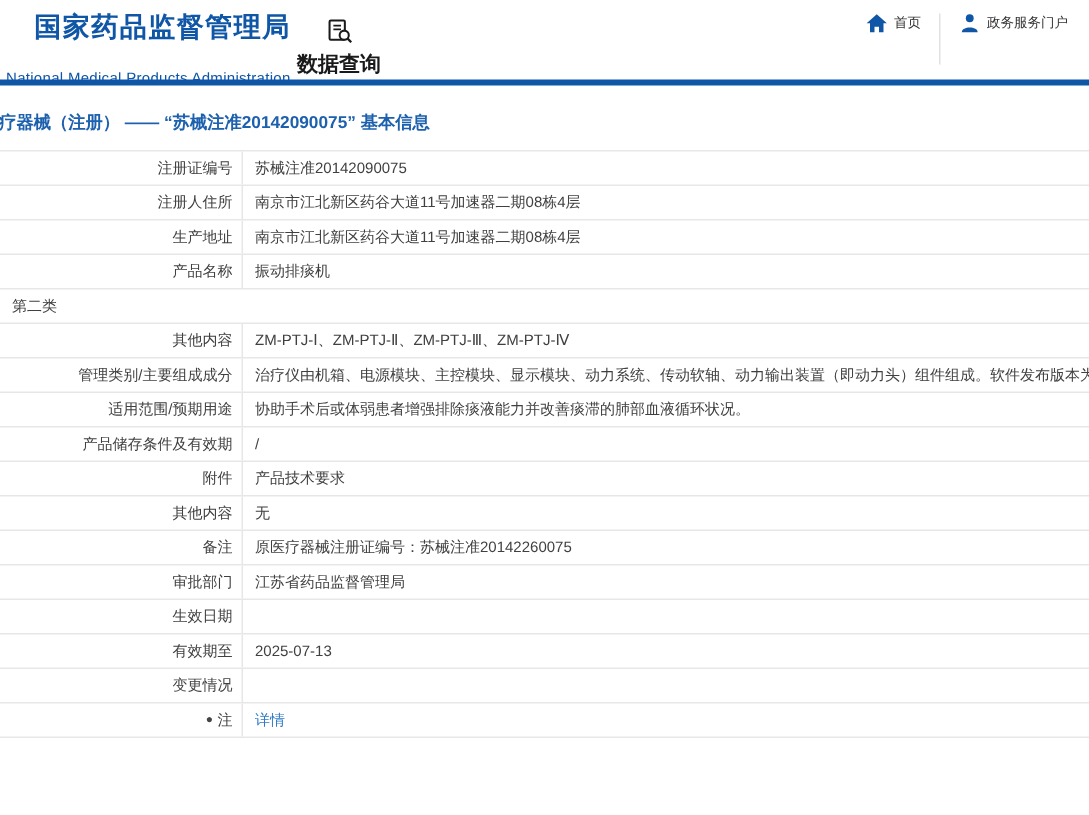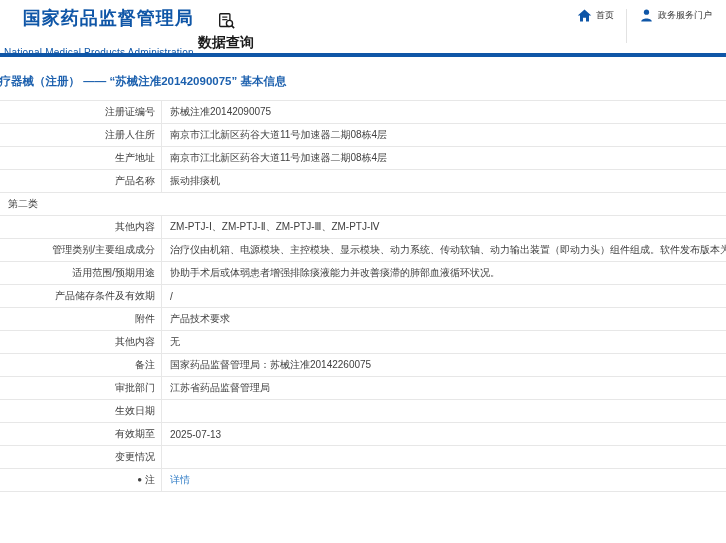--- a/index.html
+++ b/index.html
@@ -123,21 +123,21 @@
       <div class="row">
         <div class="cell label">附件</div>
         <div class="cell value">产品技术要求</div>
       </div>
       <div class="row">
         <div class="cell label">其他内容</div>
         <div class="cell value">无</div>
       </div>
       <div class="row">
         <div class="cell label">备注</div>
-        <div class="cell value">国家药品监督管理局：苏械注准20142260075</div>
+        <div class="cell value">原医疗器械注册证编号：苏械注准20142260075</div>
       </div>
       <div class="row">
         <div class="cell label">审批部门</div>
         <div class="cell value">江苏省药品监督管理局</div>
       </div>
       <div class="row">
         <div class="cell label">生效日期</div>
         <div class="cell value"></div>
       </div>
       <div class="row">

